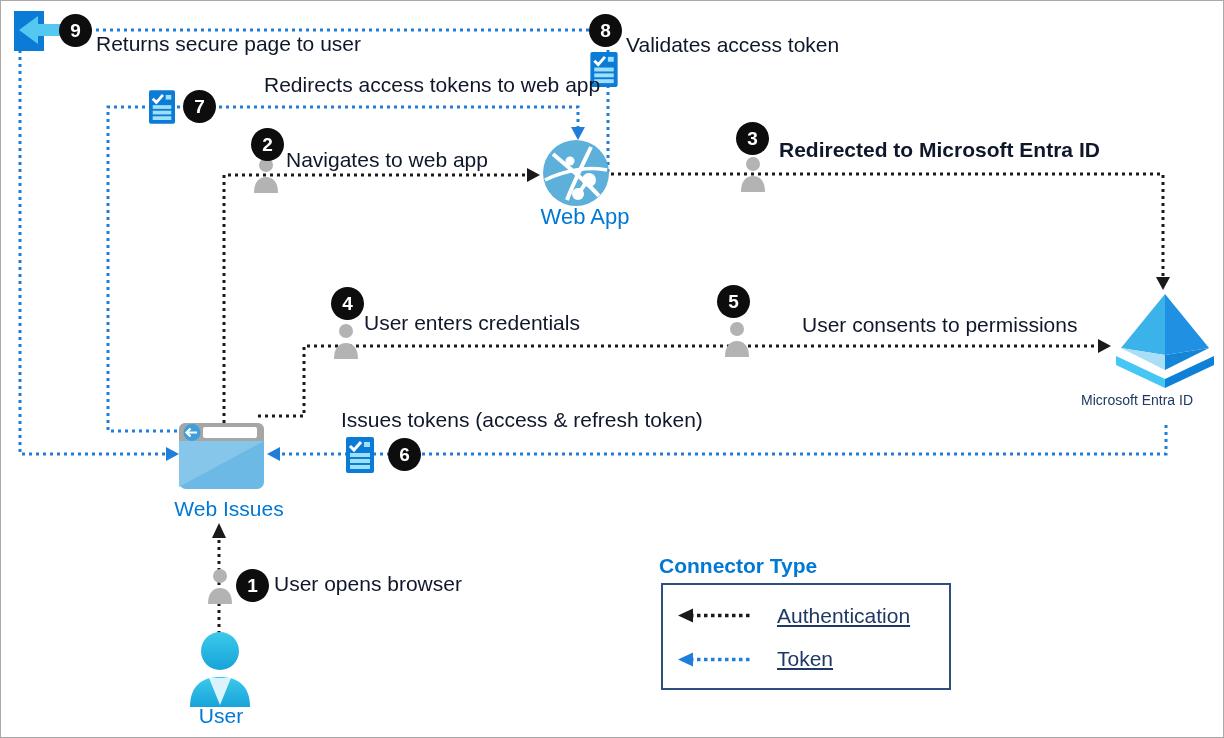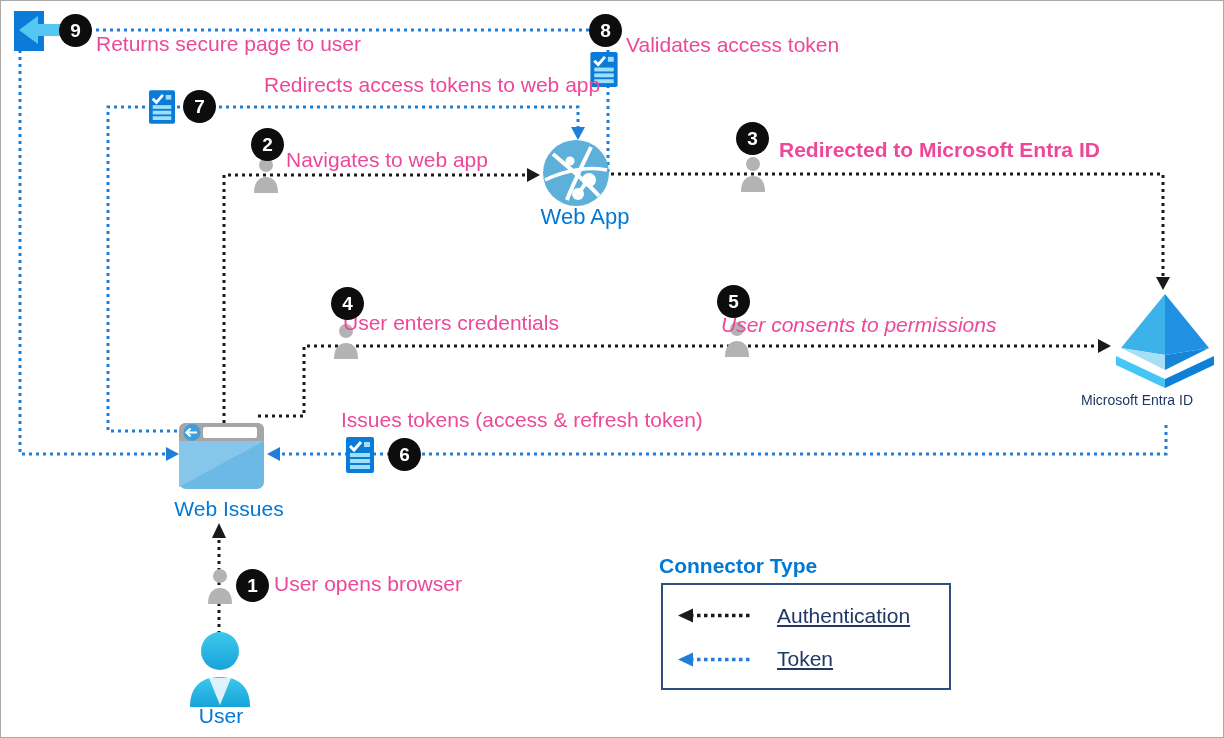--- a/index.html
+++ b/index.html
@@ -12,21 +12,21 @@
   .auth-line{stroke:#1a1a1a;stroke-width:3;fill:none;stroke-dasharray:3 4;}
   .token-line{stroke:#1f7ed9;stroke-width:3;fill:none;stroke-dasharray:3 4;}
   .auth-head{fill:#1a1a1a;}
   .token-head{fill:#1f7ed9;}
   .badge{
     position:absolute;width:33px;height:33px;border-radius:50%;
     background:#0d0d0d;color:#fff;font-size:19px;font-weight:bold;
     line-height:33px;text-align:center;z-index:6;
   }
   .slabel{
-    position:absolute;color:#ec4899;font-size:21px;line-height:24px;
+    position:absolute;color:#0f172a;font-size:21px;line-height:24px;
     white-space:nowrap;z-index:5;
   }
   .nlabel{
     position:absolute;transform:translateX(-50%);font-size:21px;
     color:#0078d4;white-space:nowrap;z-index:5;
   }
   .nlabel.dark{color:#1f3864;font-size:14px;}
   .icon{position:absolute;z-index:4;}
   #legend-box{
     position:absolute;left:660px;top:582px;width:286px;height:103px;
@@ -163,22 +163,22 @@
   <div class="badge" style="left:330px;top:286px;">4</div>
   <div class="badge" style="left:716px;top:284px;">5</div>
   <div class="badge" style="left:387px;top:437px;">6</div>
   <div class="badge" style="left:182px;top:89px;">7</div>
   <div class="badge" style="left:588px;top:13px;">8</div>
   <div class="badge" style="left:58px;top:13px;">9</div>
 
   <div class="slabel" style="left:273px;top:571px;">User opens browser</div>
   <div class="slabel" style="left:285px;top:147px;">Navigates to web app</div>
   <div class="slabel" style="left:778px;top:137px;font-weight:bold;">Redirected to Microsoft Entra ID</div>
-  <div class="slabel" style="left:342px;top:310px;">User enters credentials</div>
-  <div class="slabel" style="left:720px;top:312px;font-style:italic;">User consents to permissions</div>
+  <div class="slabel" style="left:363px;top:310px;">User enters credentials</div>
+  <div class="slabel" style="left:801px;top:312px;">User consents to permissions</div>
   <div class="slabel" style="left:340px;top:407px;">Issues tokens (access &amp; refresh token)</div>
   <div class="slabel" style="left:215px;top:72px;margin-left:48px;">Redirects access tokens to web app</div>
   <div class="slabel" style="left:625px;top:32px;">Validates access token</div>
   <div class="slabel" style="left:95px;top:31px;">Returns secure page to user</div>
 
   <div class="nlabel" style="left:584px;top:203px;font-size:22px;">Web App</div>
   <div class="nlabel" style="left:228px;top:496px;">Web Issues</div>
   <div class="nlabel" style="left:220px;top:703px;">User</div>
   <div class="nlabel dark" style="left:1136px;top:391px;">Microsoft Entra ID</div>
 

